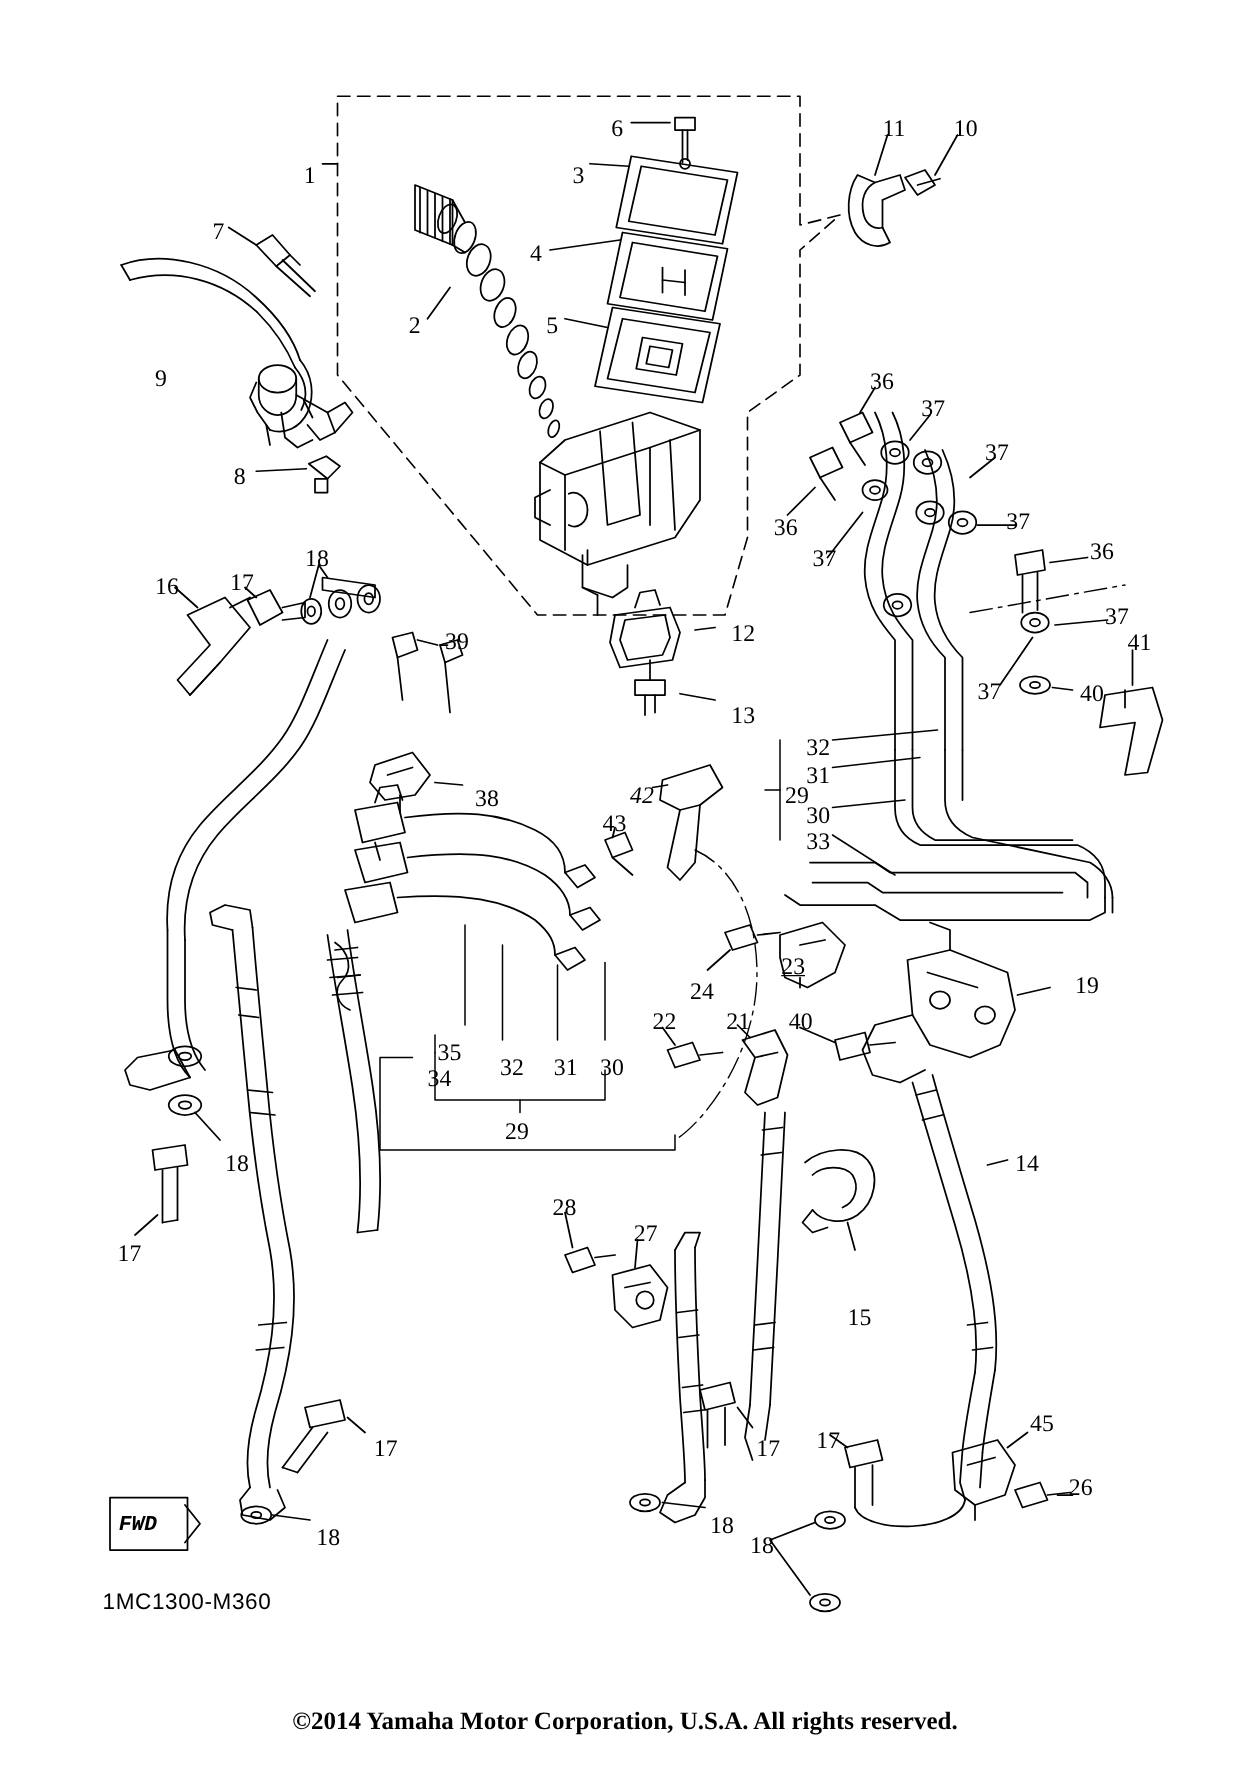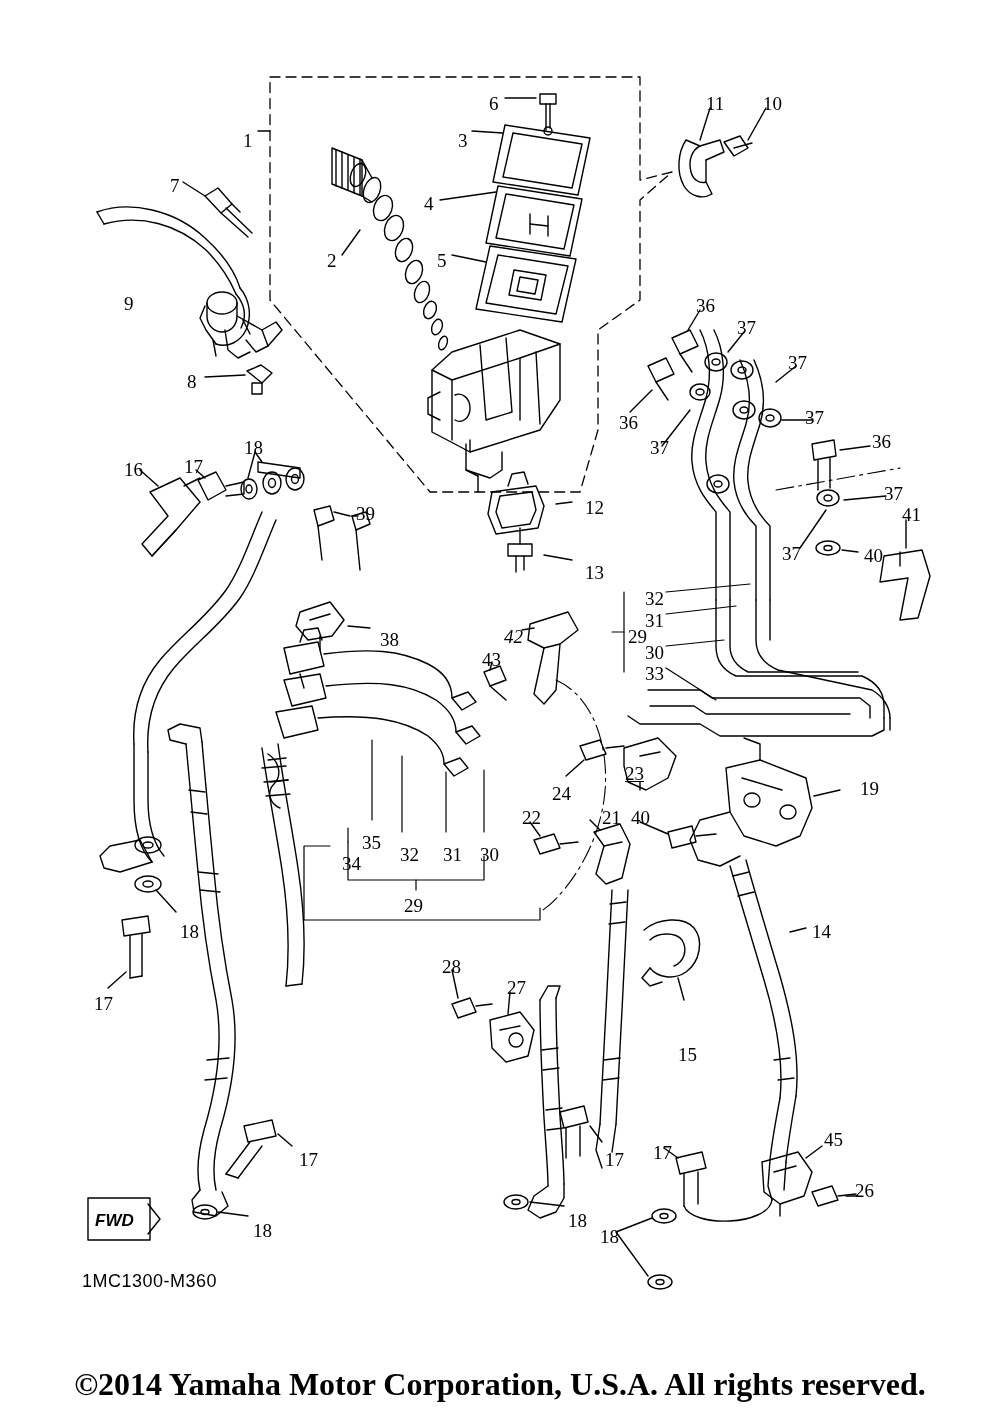--- a/index.html
+++ b/index.html
@@ -46,30 +46,30 @@
     color: #000;
     white-space: nowrap;
   }
   .copyright {
     position: absolute;
     left: 0;
     top: 1366px;
     width: 1000px;
     text-align: center;
     font-family: "Liberation Serif", serif;
-    font-size: 32px;
+    font-size: 20px;
     font-weight: 700;
     color: #000;
     white-space: nowrap;
   }
   .fwd-label {
     position: absolute;
     left: 95px;
     top: 1211px;
-    font-family: Liberation Sans, sans-serif;
+    font-family: Liberation Mono, monospace;
     font-style: italic;
     font-weight: 700;
     font-size: 17px;
     color: #000;
   }
 </style>
 </head>
 <body>
 
 <div id="diagram-root">
@@ -559,35 +559,35 @@
       <div class="callout" style="left: 706px; top: 94px;">11</div>
       <div class="callout" style="left: 585px; top: 498px;">12</div>
       <div class="callout" style="left: 585px; top: 563px;">13</div>
       <div class="callout" style="left: 812px; top: 922px;">14</div>
       <div class="callout" style="left: 678px; top: 1013px; margin-top: 32px;">15</div>
       <div class="callout" style="left: 124px; top: 460px;">16</div>
       <div class="callout" style="left: 184px; top: 457px;">17</div>
       <div class="callout" style="left: 244px; top: 438px;">18</div>
       <div class="callout" style="left: 846px; top: 779px; margin-left: 14px;">19</div>
       <div class="callout" style="left: 631px; top: 808px;">40</div>
-      <div class="callout" style="left: 581px; top: 808px; margin-left: 21px;">21</div>
+      <div class="callout" style="left: 581px; top: 808px;">21</div>
       <div class="callout" style="left: 522px; top: 808px;">22</div>
       <div class="callout" style="left: 625px; top: 764px; text-decoration: underline;">23</div>
       <div class="callout" style="left: 552px; top: 784px;">24</div>
       <div class="callout" style="left: 824px; top: 1130px;">45</div>
       <div class="callout" style="left: 855px; top: 1181px;">26</div>
       <div class="callout" style="left: 507px; top: 978px;">27</div>
       <div class="callout" style="left: 442px; top: 957px;">28</div>
       <div class="callout" style="left: 628px; top: 627px;">29</div>
       <div class="callout" style="left: 645px; top: 643px;">30</div>
       <div class="callout" style="left: 645px; top: 611px;">31</div>
       <div class="callout" style="left: 645px; top: 589px;">32</div>
       <div class="callout" style="left: 645px; top: 664px; text-align: center;">33</div>
       <div class="callout" style="left: 342px; top: 854px;">34</div>
-      <div class="callout" style="left: 362px; top: 833px;">35</div>
+      <div class="callout" style="left: 350px; top: 833px;">35</div>
       <div class="callout" style="left: 400px; top: 845px;">32</div>
       <div class="callout" style="left: 443px; top: 845px;">31</div>
       <div class="callout" style="left: 480px; top: 845px;">30</div>
       <div class="callout" style="left: 404px; top: 896px;">29</div>
       <div class="callout" style="left: 696px; top: 296px;">36</div>
       <div class="callout" style="left: 619px; top: 413px;">36</div>
       <div class="callout" style="left: 872px; top: 432px;">36</div>
       <div class="callout" style="left: 737px; top: 318px;">37</div>
       <div class="callout" style="left: 788px; top: 353px;">37</div>
       <div class="callout" style="left: 805px; top: 408px;">37</div>

